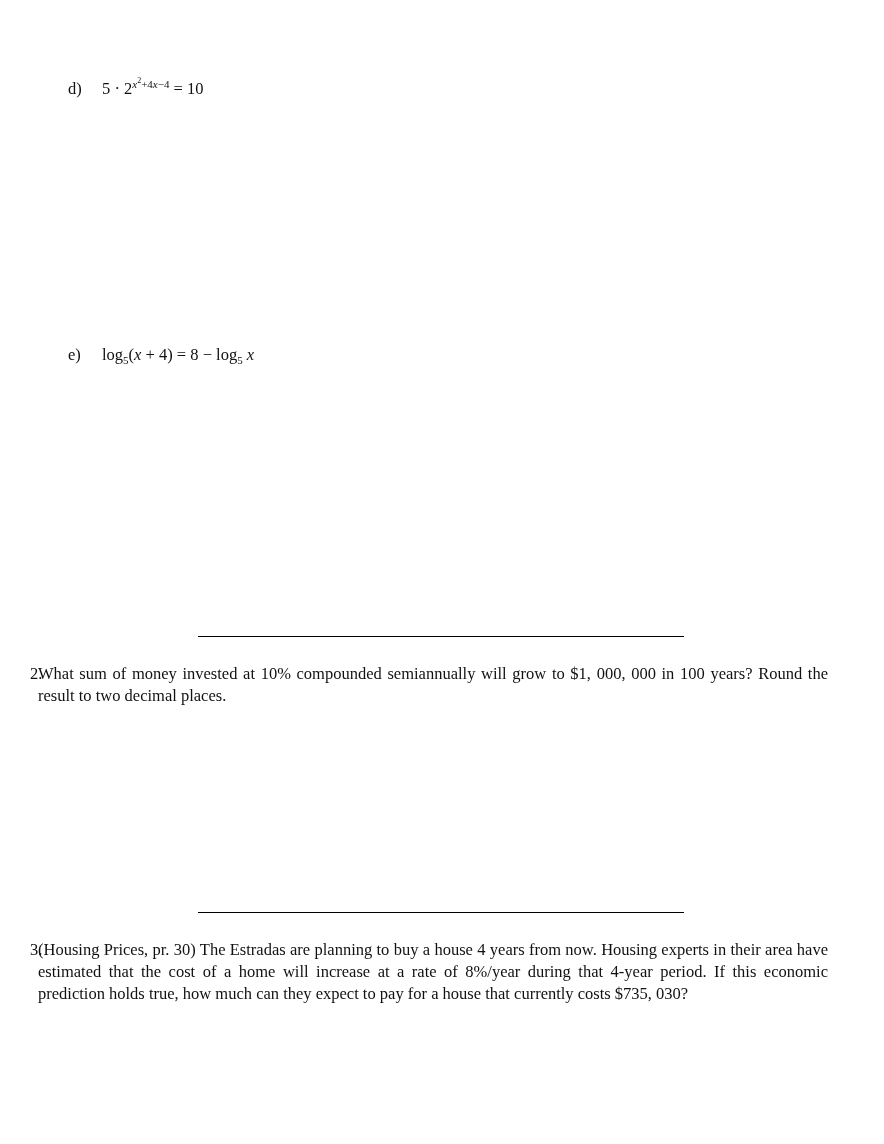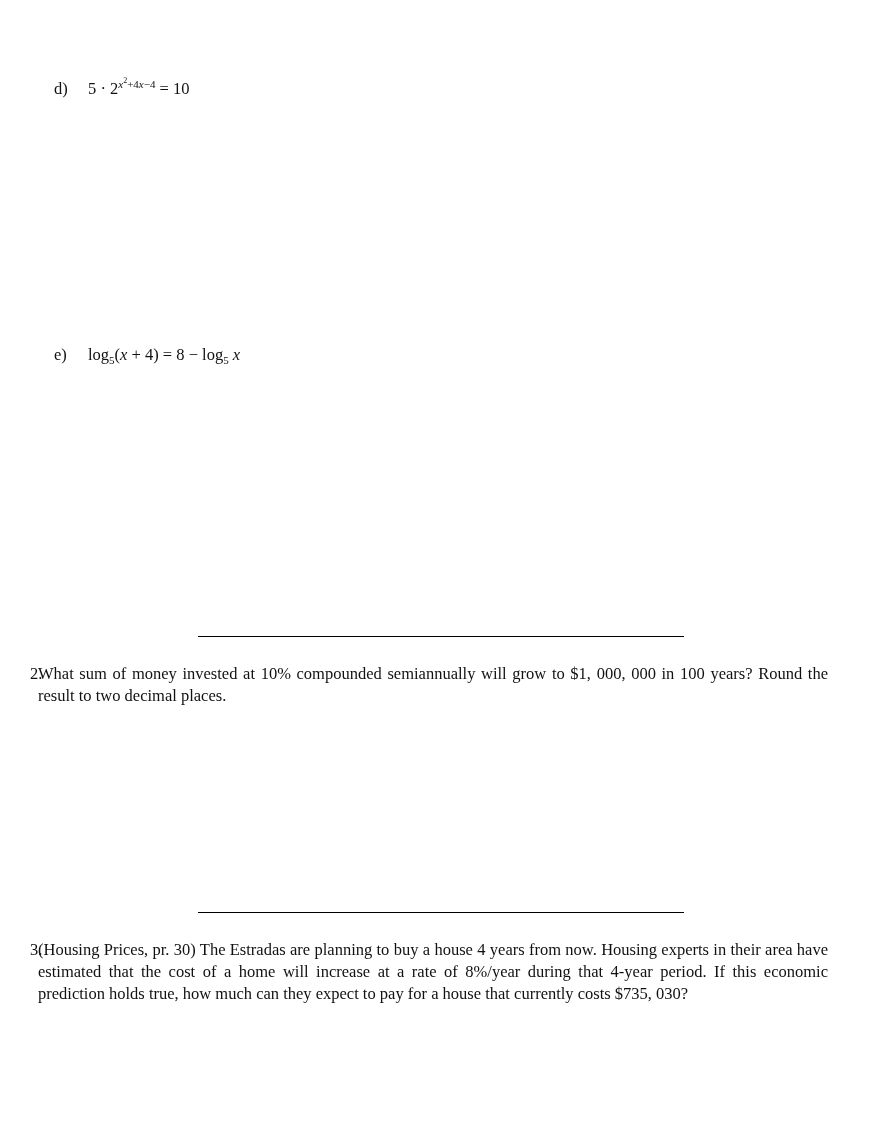--- a/index.html
+++ b/index.html
@@ -13,21 +13,21 @@
     position: relative;
     font-family: "Liberation Serif", "DejaVu Serif", serif;
     color: #111111;
     font-size: 16.5px;
     line-height: 22px;
   }
   .abs { position: absolute; }
 
   
   .subproblem {
-    left: 54px;
+    left: 68px;
     white-space: nowrap;
   }
   .plabel {
     display: inline-block;
     width: 34px;
   }
   .math { }
   .it { font-style: italic; }
   .sup {
     vertical-align: super;

